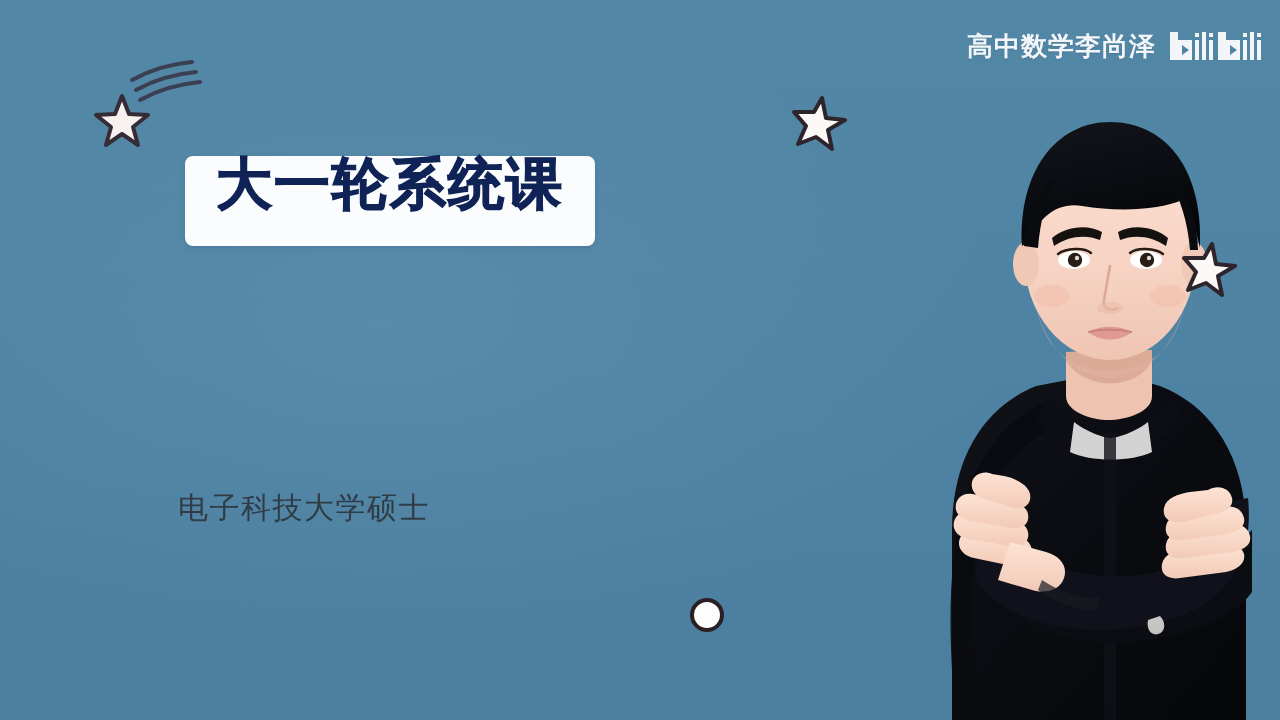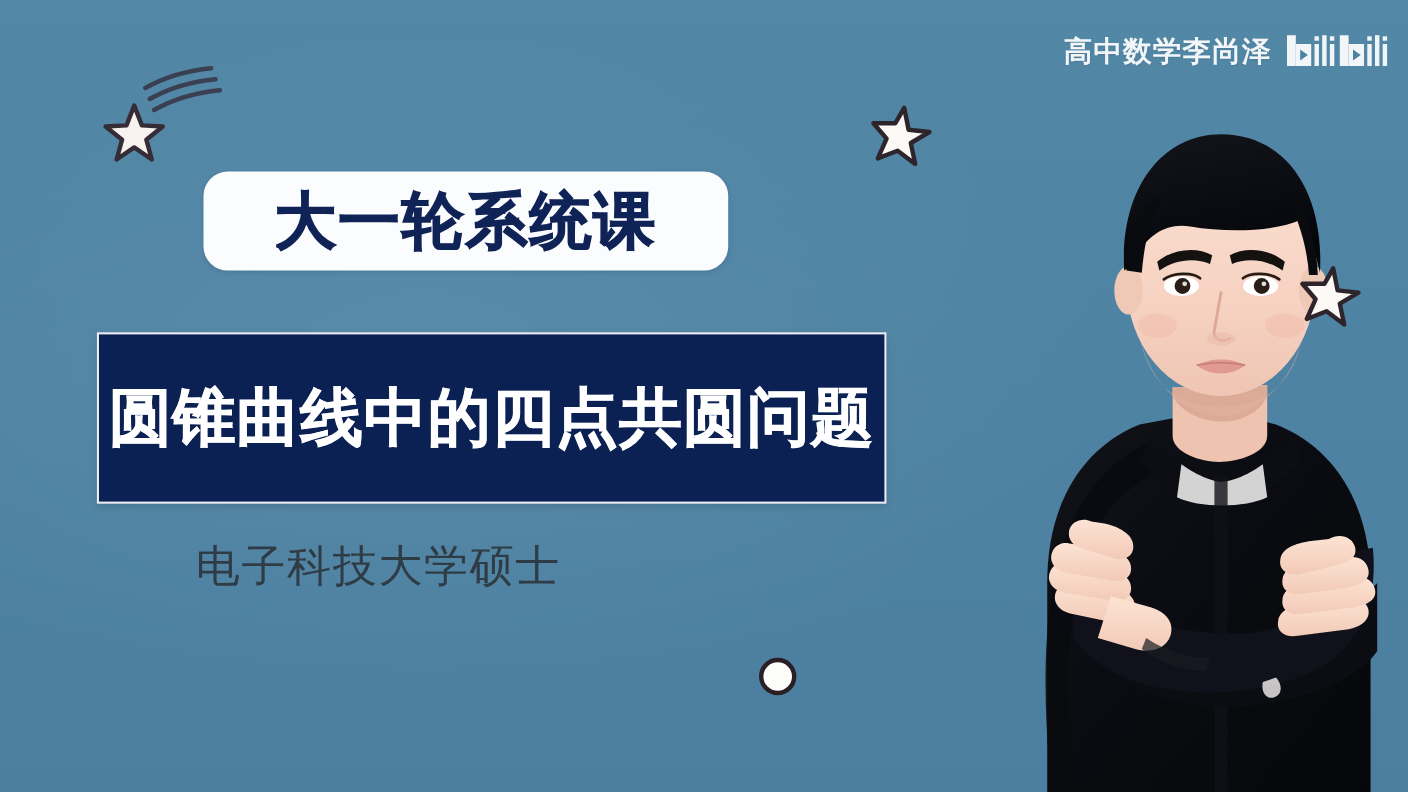--- a/index.html
+++ b/index.html
@@ -64,27 +64,26 @@
     background: #fdfdfb;
     border: 4px solid #2a1f24;
     box-sizing: border-box;
   }
 
   
   .series-pill {
     position: absolute;
     left: 185px;
     top: 156px;
-    width: 477px;
+    width: 410px;
     height: 90px;
     background: #fbfcfd;
-    border-radius: 22px;
+    border-radius: 8px;
     box-shadow: 0 2px 5px rgba(10,32,83,0.12);
     display: flex;
-    align-items: center;
     justify-content: center;
   }
   .series-pill-text {
     color: #102357;
     font-size: 56px;
     font-weight: 800;
     letter-spacing: 2px;
     line-height: 1;
     white-space: nowrap;
     -webkit-text-stroke: 1.2px #102357;
@@ -124,21 +123,21 @@
   .presenter-name {
     color: #2d3a43;
     font-size: 50px;
     font-weight: 400;
     line-height: 1.06;
     letter-spacing: 2px;
     margin: 0 0 10px 0;
   }
   .presenter-line {
     color: #2f3c45;
-    font-size: 40px;
+    font-size: 30px;
     font-weight: 400;
     line-height: 1.42;
     letter-spacing: 1.5px;
     margin: 0;
   }
 
   
   .portrait {
     position: absolute;
     right: 0px;
@@ -304,21 +303,18 @@
   <svg class="deco star-right" viewBox="0 0 62 62" xmlns="http://www.w3.org/2000/svg">
     <path d="M 34 6 L 38 26 L 57 28 L 40 38 L 44 57 L 28 45 L 10 52 L 18 34 L 6 20 L 26 20 Z" fill="#fbf8f5" stroke="#2e252c" stroke-width="4" stroke-linejoin="round"></path>
   </svg>
 
   <div class="dot-circle"></div>
 
   <div class="series-pill">
     <span class="series-pill-text">大一轮系统课</span>
   </div>
 
-  <div class="title-banner">
-    <span class="title-banner-text">圆锥曲线中的四点共圆问题</span>
-  </div>
 
   <div class="presenter">
     <div class="presenter-line">电子科技大学硕士</div>
   </div>
 
 </div>
 
 </body></html>

